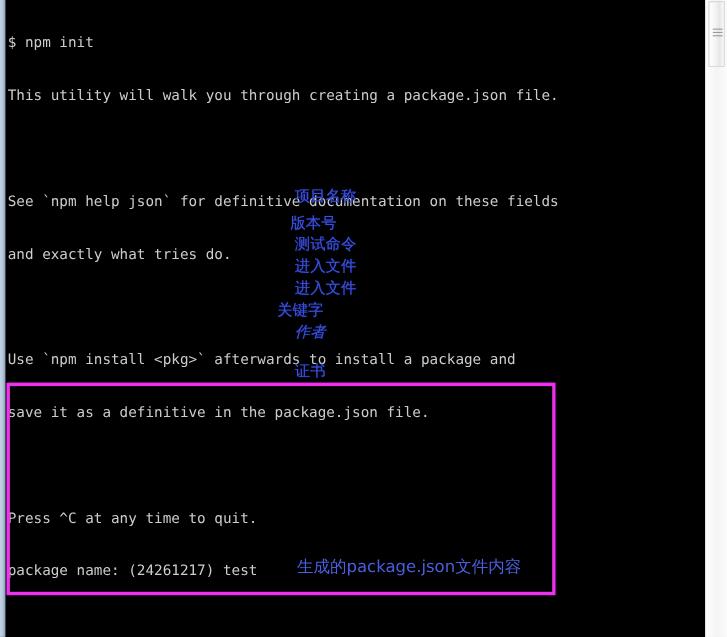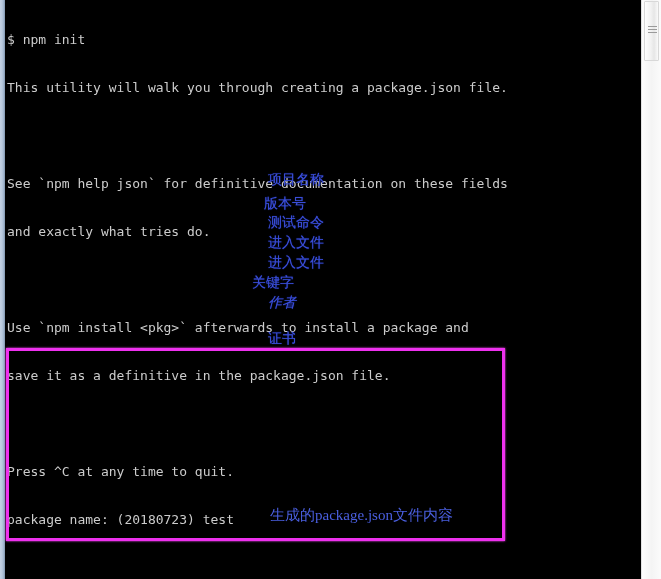--- a/index.html
+++ b/index.html
@@ -95,21 +95,21 @@
     <div class="line">$ npm init</div>
     <div class="line">This utility will walk you through creating a package.json file.</div>
     <div class="blank"></div>
     <div class="line">See `npm help json` for definitive documentation on these fields</div>
     <div class="line">and exactly what tries do.</div>
     <div class="blank"></div>
     <div class="line">Use `npm install &lt;pkg&gt;` afterwards to install a package and</div>
     <div class="line">save it as a definitive in the package.json file.</div>
     <div class="blank"></div>
     <div class="line">Press ^C at any time to quit.</div>
-    <div class="line">package name: (20180723) test</div>
+    <div class="line">package name: (24261217) test</div>
     
     
     
     
     
     
     
     
     
 
@@ -132,21 +132,21 @@
 
   <div class="anno" style="left:268px;top:171px;">项目名称</div>
   <div class="anno" style="left:264px;top:195px;">版本号</div>
   <div class="anno" style="left:268px;top:214px;">测试命令</div>
   <div class="anno" style="left:268px;top:234px;">进入文件</div>
   <div class="anno" style="left:268px;top:254px;">进入文件</div>
   <div class="anno" style="left:252px;top:274px;">关键字</div>
   <div class="anno" style="left:268px;top:294px;font-style:italic;">作者</div>
   <div class="anno" style="left:268px;top:330px;">证书</div>
 
-  <div class="anno-big" style="left:270px;top:506px;font-family:Liberation Serif, serif;">生成的package.json文件内容</div>
+  <div class="anno-big" style="left:270px;top:506px;">生成的package.json文件内容</div>
 
   <div id="json-box"></div>
 
 </div>
 
 <div id="scrollbar">
   <div id="scroll-track"></div>
   <div id="scroll-thumb">
     <div id="scroll-grip">
       <i></i>

